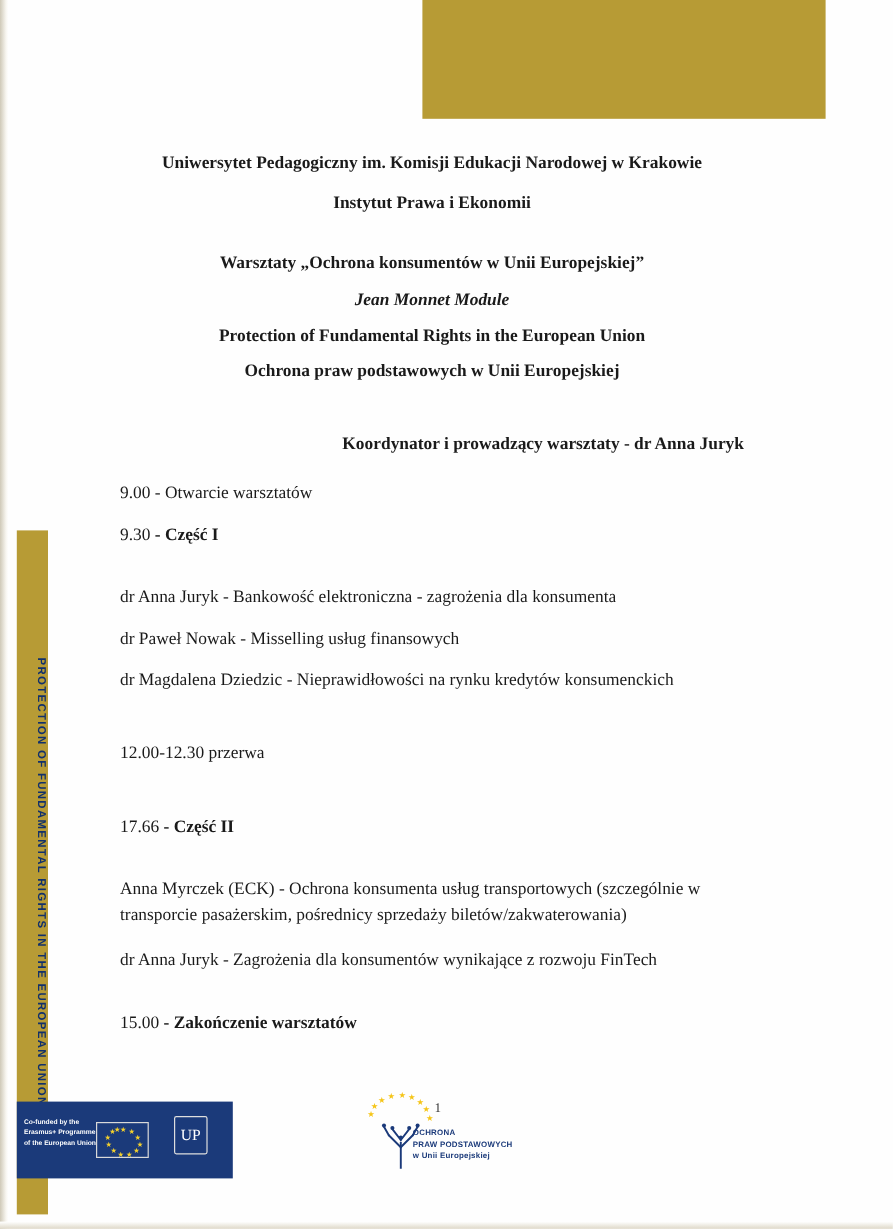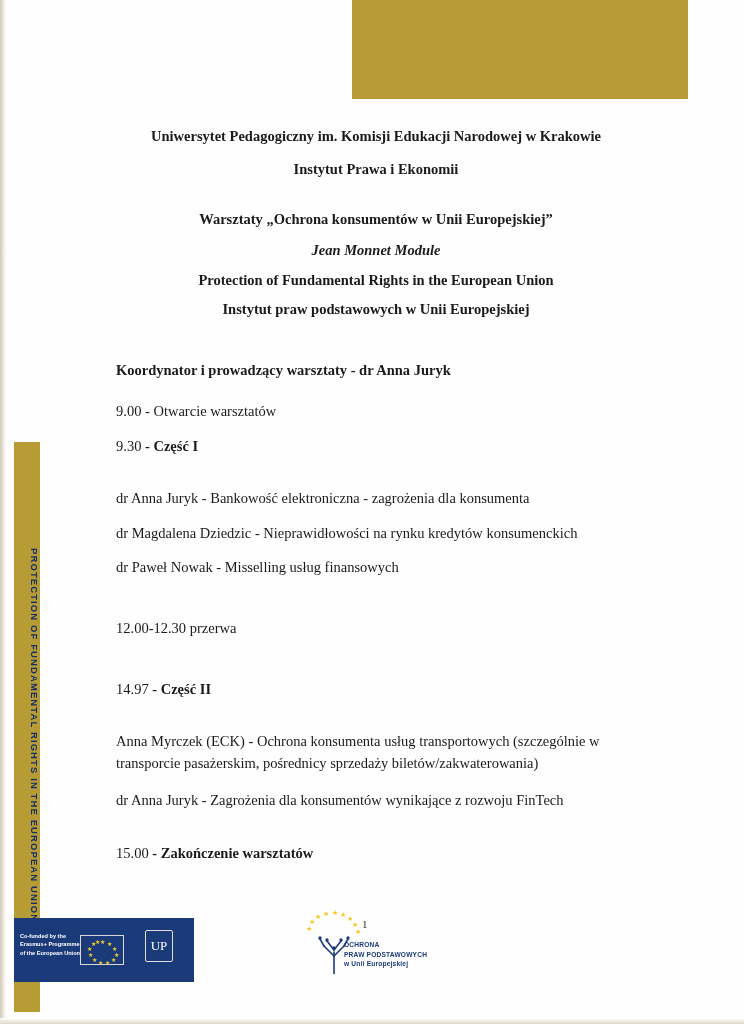--- a/index.html
+++ b/index.html
@@ -69,38 +69,38 @@
     font-weight: bold;
     letter-spacing: 1.1px;
     color: #11306b;
     padding-top: 16px;
     box-sizing: border-box;
   }
 
   
   .content {
     position: absolute;
-    left: 116px;
+    left: 100px;
     top: 128px;
     width: 520px;
   }
   .ctr {
     text-align: center;
     font-weight: bold;
     font-size: 14.5px;
     line-height: 1.15;
   }
   .inst-line1 { margin-bottom: 16px; }
   .inst-line2 { margin-bottom: 34px; }
   .ws-title { margin-bottom: 14px; }
   .ws-sub1 { margin-bottom: 13px; font-style: italic; }
   .ws-sub2 { margin-bottom: 13px; }
   .ws-sub3 { margin-bottom: 44px; }
   .coordinator {
-    text-align: left;
+    text-align: right;
     font-weight: bold;
     font-size: 14.5px;
     margin-bottom: 22px;
   }
 
   .row {
     font-size: 14.5px;
     line-height: 1.42;
     margin-bottom: 14px;
     text-align: left;
@@ -240,54 +240,54 @@
   <div class="side-band-text">PROTECTION OF FUNDAMENTAL RIGHTS IN THE EUROPEAN UNION</div>
 
   <div class="content">
 
     <div class="ctr inst-line1">Uniwersytet Pedagogiczny im. Komisji Edukacji Narodowej w Krakowie</div>
     <div class="ctr inst-line2">Instytut Prawa i Ekonomii</div>
 
     <div class="ctr ws-title">Warsztaty „Ochrona konsumentów w Unii Europejskiej”</div>
     <div class="ctr ws-sub1">Jean Monnet Module</div>
     <div class="ctr ws-sub2">Protection of Fundamental Rights in the European Union</div>
-    <div class="ctr ws-sub3">Instytut praw podstawowych w Unii Europejskiej</div>
+    <div class="ctr ws-sub3">Ochrona praw podstawowych w Unii Europejskiej</div>
 
     <div class="coordinator">Koordynator i prowadzący warsztaty  - dr Anna Juryk</div>
 
     <div class="row">
       <b>9.00</b><span> - Otwarcie warsztatów</span>
     </div>
 
     <div class="row heading">
       <b>9.30</b><span>  - Część I</span>
     </div>
 
     <div class="spacer-md"></div>
 
     <div class="row">
       <span>dr Anna Juryk - Bankowość elektroniczna - zagrożenia dla konsumenta</span>
     </div>
     <div class="row">
+      <span>dr Paweł Nowak - Misselling usług finansowych</span>
+    </div>
+    <div class="row">
       <span>dr Magdalena Dziedzic - Nieprawidłowości na rynku kredytów konsumenckich</span>
-    </div>
-    <div class="row">
-      <span>dr Paweł Nowak - Misselling usług finansowych</span>
     </div>
 
     <div class="spacer-lg"></div>
 
     <div class="row heading">
       <b>12.00-12.30</b><b> przerwa</b>
     </div>
 
     <div class="spacer-lg"></div>
 
     <div class="row heading">
-      <b>14.97</b><span> - Część II</span>
+      <b>17.66</b><span> - Część II</span>
     </div>
 
     <div class="spacer-md"></div>
 
     <div class="para">Anna Myrczek (ECK) - Ochrona konsumenta usług transportowych (szczególnie w transporcie pasażerskim, pośrednicy sprzedaży biletów/zakwaterowania)</div>
     <div class="row">
       <span>dr Anna Juryk - Zagrożenia dla konsumentów wynikające z rozwoju FinTech</span>
     </div>
 
     <div class="spacer-md"></div>

